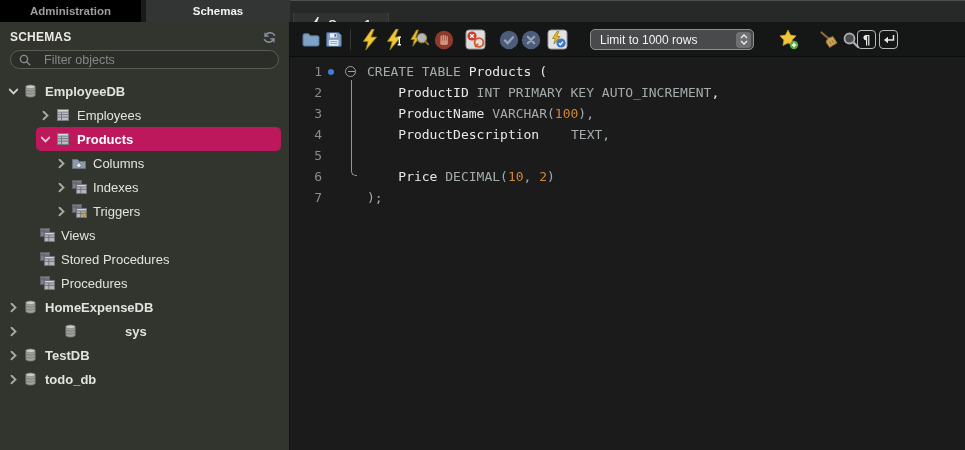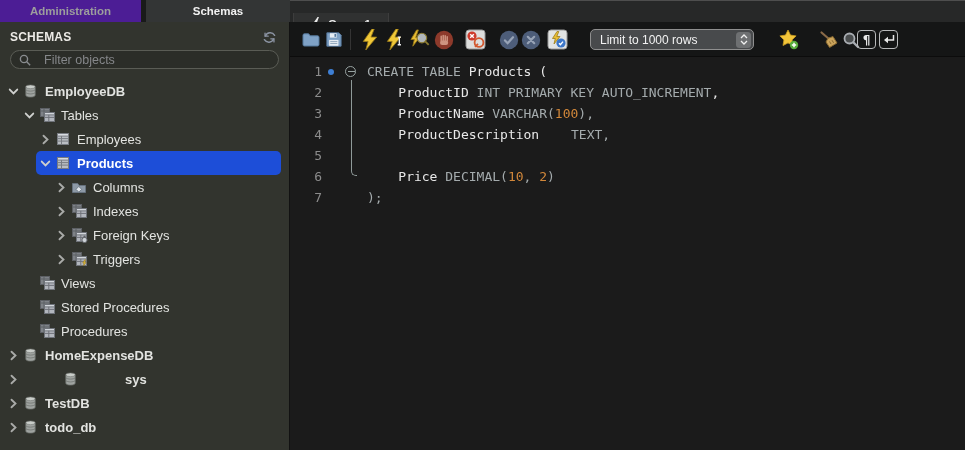--- a/index.html
+++ b/index.html
@@ -4,21 +4,21 @@
 <style>
   * { box-sizing: border-box; margin: 0; padding: 0; }
   html,body { width:965px; height:450px; overflow:hidden; background:#1b1b1b;
               font-family:"Liberation Sans", sans-serif; }
 
   
   .side-tabs { position:absolute; left:0; top:0; width:290px; height:22px;
                background:#1d1e1e; display:flex; }
   .side-tab { height:22px; display:flex; align-items:center; justify-content:center;
               font-size:11.5px; font-weight:bold; }
-  .side-tab.admin { width:141px; background:#4c1d95; color:#9c9d9d; }
+  .side-tab.admin { width:141px; background:#000000; color:#9c9d9d; }
   .tab-gap { width:5px; background:#191a1a; }
   .side-tab.schemas { flex:1; background:#333535; color:#f2f2f2; }
 
   .main-tabstrip { position:absolute; left:290px; top:0; width:675px; height:22px;
                    background:#272828; border-top:1px solid #4e4e4e; }
   .query-tab { position:absolute; left:3px; top:12px; width:96px; height:21px;
                background:#303131; border-left:1px solid #3d3d3d; border-right:1px solid #3d3d3d;
                display:flex; align-items:center; justify-content:center; gap:6px;
                color:#ececec; font-size:11.5px; font-weight:bold; }
 
@@ -31,21 +31,21 @@
   .filter-wrap { margin:6px 10px 0 10px; height:19px; background:#2b2d28;
                  border:1px solid #5a5c55; border-radius:10px;
                  display:flex; align-items:center; padding:0 8px; gap:13px; }
   .filter-wrap input { flex:1; background:transparent; border:none; outline:none;
                        font-size:12.5px; color:#d8d8d8; font-family:"Liberation Sans",sans-serif; }
   .filter-wrap input::placeholder { color:#85878a; }
 
   .tree { padding-top:10px; }
   .trow { height:24px; display:flex; align-items:center; margin-right:8px;
           border-radius:5px; padding-left:4px; }
-  .trow.selected { background:#1d4ed8; }
+  .trow.selected { background:#be185d; }
   .chev { width:15px; height:12px; display:flex; align-items:center; flex:none; }
   .ticon { width:17px; height:16px; margin-right:5px; flex:none; display:flex; align-items:center; }
   .tlabel { font-size:13px; color:#e2e3e0; white-space:nowrap; }
   .tlabel.bold { font-weight:bold; }
   .trow.selected .tlabel { color:#ffffff; font-weight:bold; }
 
   
   .toolbar { position:absolute; left:290px; top:22px; width:675px; height:35px;
              background:#151616; border-bottom:1px solid #0c0c0c; }
   .tbi { position:absolute; top:7px; width:21px; height:21px; display:flex;
@@ -132,116 +132,80 @@
         </span>
         <span class="ticon">
           <svg width="15" height="16" viewBox="0 0 16 16">
             <path d="M3 3.5v9c0 1.2 2.2 2 5 2s5-.8 5-2v-9z" fill="#9fa3a0"></path>
             <ellipse cx="8" cy="3.5" rx="5" ry="2" fill="#c9cdc9" stroke="#6e726e" stroke-width=".6"></ellipse>
             <path d="M3 6.8c1 .8 2.9 1.3 5 1.3s4-.5 5-1.3M3 9.8c1 .8 2.9 1.3 5 1.3s4-.5 5-1.3M3 3.5v9c0 1.2 2.2 2 5 2s5-.8 5-2v-9" stroke="#6e726e" fill="none" stroke-width=".8"></path>
           </svg>
         </span>
         <span class="tlabel bold">EmployeeDB</span>
       </div>
-      <div class="trow" style="margin-left: 20px;">
+      <div class="trow" style="margin-left: 36px;">
+        <span class="chev">
+          <svg width="11" height="11" viewBox="0 0 10 10">
+            <path d="M3.2 1.6 6.8 5 3.2 8.4" fill="none" stroke="#a9aaa8" stroke-width="1.7" stroke-linecap="round"></path>
+          </svg>
+        </span>
+        <span class="ticon">
+          <svg width="16" height="16" viewBox="0 0 16 16">
+            <rect x="2.5" y="2.5" width="11" height="11" fill="#b9bdc3" stroke="#787c82"></rect>
+            <rect x="2.5" y="2.5" width="11" height="2.6" fill="#d7dbe0" stroke="#787c82"></rect>
+            <path d="M2.5 7.6h11M2.5 10.1h11M6.5 5.1v8.4" stroke="#787c82"></path>
+          </svg>
+        </span>
+        <span class="tlabel">Employees</span>
+      </div>
+      <div class="trow selected" style="margin-left: 36px;">
         <span class="chev">
           <svg width="11" height="11" viewBox="0 0 10 10">
             <path d="M1.6 3.2 5 6.8 8.4 3.2" fill="none" stroke="#cfd0ce" stroke-width="1.7" stroke-linecap="round"></path>
+          </svg>
+        </span>
+        <span class="ticon">
+          <svg width="16" height="16" viewBox="0 0 16 16">
+            <rect x="2.5" y="2.5" width="11" height="11" fill="#b9bdc3" stroke="#787c82"></rect>
+            <rect x="2.5" y="2.5" width="11" height="2.6" fill="#d7dbe0" stroke="#787c82"></rect>
+            <path d="M2.5 7.6h11M2.5 10.1h11M6.5 5.1v8.4" stroke="#787c82"></path>
+          </svg>
+        </span>
+        <span class="tlabel">Products</span>
+      </div>
+      <div class="trow" style="margin-left: 52px;">
+        <span class="chev">
+          <svg width="11" height="11" viewBox="0 0 10 10">
+            <path d="M3.2 1.6 6.8 5 3.2 8.4" fill="none" stroke="#a9aaa8" stroke-width="1.7" stroke-linecap="round"></path>
+          </svg>
+        </span>
+        <span class="ticon">
+          <svg width="16" height="16" viewBox="0 0 16 16">
+            <path d="M1.5 4.5h5.2l1.5 2h6.3v7H1.5z" fill="#8d99a6" stroke="#67727e"></path>
+            <rect x="5.8" y="8.3" width="4" height="4" transform="rotate(45 7.8 10.3)" fill="#e2e7ec" stroke="#67727e" stroke-width=".8"></rect>
+          </svg>
+        </span>
+        <span class="tlabel">Columns</span>
+      </div>
+      <div class="trow" style="margin-left: 52px;">
+        <span class="chev">
+          <svg width="11" height="11" viewBox="0 0 10 10">
+            <path d="M3.2 1.6 6.8 5 3.2 8.4" fill="none" stroke="#a9aaa8" stroke-width="1.7" stroke-linecap="round"></path>
           </svg>
         </span>
         <span class="ticon">
           <svg width="17" height="16" viewBox="0 0 17 16">
             <rect x="1.5" y="1.5" width="9" height="8" fill="#7e8287" stroke="#5d6065"></rect>
             <path d="M1.5 4h9M5 1.5v8" stroke="#5d6065"></path>
             <rect x="5.5" y="5.5" width="10" height="9" fill="#b2b6bd" stroke="#6f737a"></rect>
             <rect x="5.5" y="5.5" width="10" height="2.4" fill="#d2d6db" stroke="#6f737a"></rect>
             <path d="M5.5 10.4h10M9.8 7.9v6.6" stroke="#6f737a"></path>
           </svg>
         </span>
-        <span class="tlabel">Tables</span>
-      </div>
-      <div class="trow" style="margin-left: 36px;">
-        <span class="chev">
-          <svg width="11" height="11" viewBox="0 0 10 10">
-            <path d="M3.2 1.6 6.8 5 3.2 8.4" fill="none" stroke="#a9aaa8" stroke-width="1.7" stroke-linecap="round"></path>
-          </svg>
-        </span>
-        <span class="ticon">
-          <svg width="16" height="16" viewBox="0 0 16 16">
-            <rect x="2.5" y="2.5" width="11" height="11" fill="#b9bdc3" stroke="#787c82"></rect>
-            <rect x="2.5" y="2.5" width="11" height="2.6" fill="#d7dbe0" stroke="#787c82"></rect>
-            <path d="M2.5 7.6h11M2.5 10.1h11M6.5 5.1v8.4" stroke="#787c82"></path>
-          </svg>
-        </span>
-        <span class="tlabel">Employees</span>
-      </div>
-      <div class="trow selected" style="margin-left: 36px;">
-        <span class="chev">
-          <svg width="11" height="11" viewBox="0 0 10 10">
-            <path d="M1.6 3.2 5 6.8 8.4 3.2" fill="none" stroke="#cfd0ce" stroke-width="1.7" stroke-linecap="round"></path>
-          </svg>
-        </span>
-        <span class="ticon">
-          <svg width="16" height="16" viewBox="0 0 16 16">
-            <rect x="2.5" y="2.5" width="11" height="11" fill="#b9bdc3" stroke="#787c82"></rect>
-            <rect x="2.5" y="2.5" width="11" height="2.6" fill="#d7dbe0" stroke="#787c82"></rect>
-            <path d="M2.5 7.6h11M2.5 10.1h11M6.5 5.1v8.4" stroke="#787c82"></path>
-          </svg>
-        </span>
-        <span class="tlabel">Products</span>
-      </div>
-      <div class="trow" style="margin-left: 52px;">
-        <span class="chev">
-          <svg width="11" height="11" viewBox="0 0 10 10">
-            <path d="M3.2 1.6 6.8 5 3.2 8.4" fill="none" stroke="#a9aaa8" stroke-width="1.7" stroke-linecap="round"></path>
-          </svg>
-        </span>
-        <span class="ticon">
-          <svg width="16" height="16" viewBox="0 0 16 16">
-            <path d="M1.5 4.5h5.2l1.5 2h6.3v7H1.5z" fill="#8d99a6" stroke="#67727e"></path>
-            <rect x="5.8" y="8.3" width="4" height="4" transform="rotate(45 7.8 10.3)" fill="#e2e7ec" stroke="#67727e" stroke-width=".8"></rect>
-          </svg>
-        </span>
-        <span class="tlabel">Columns</span>
-      </div>
-      <div class="trow" style="margin-left: 52px;">
-        <span class="chev">
-          <svg width="11" height="11" viewBox="0 0 10 10">
-            <path d="M3.2 1.6 6.8 5 3.2 8.4" fill="none" stroke="#a9aaa8" stroke-width="1.7" stroke-linecap="round"></path>
-          </svg>
-        </span>
-        <span class="ticon">
-          <svg width="17" height="16" viewBox="0 0 17 16">
-            <rect x="1.5" y="1.5" width="9" height="8" fill="#7e8287" stroke="#5d6065"></rect>
-            <path d="M1.5 4h9M5 1.5v8" stroke="#5d6065"></path>
-            <rect x="5.5" y="5.5" width="10" height="9" fill="#b2b6bd" stroke="#6f737a"></rect>
-            <rect x="5.5" y="5.5" width="10" height="2.4" fill="#d2d6db" stroke="#6f737a"></rect>
-            <path d="M5.5 10.4h10M9.8 7.9v6.6" stroke="#6f737a"></path>
-          </svg>
-        </span>
         <span class="tlabel">Indexes</span>
-      </div>
-      <div class="trow" style="margin-left: 52px;">
-        <span class="chev">
-          <svg width="11" height="11" viewBox="0 0 10 10">
-            <path d="M3.2 1.6 6.8 5 3.2 8.4" fill="none" stroke="#a9aaa8" stroke-width="1.7" stroke-linecap="round"></path>
-          </svg>
-        </span>
-        <span class="ticon">
-          <svg width="17" height="16" viewBox="0 0 17 16">
-            <rect x="1.5" y="1.5" width="9" height="8" fill="#7e8287" stroke="#5d6065"></rect>
-            <path d="M1.5 4h9M5 1.5v8" stroke="#5d6065"></path>
-            <rect x="5.5" y="5.5" width="10" height="9" fill="#b2b6bd" stroke="#6f737a"></rect>
-            <rect x="5.5" y="5.5" width="10" height="2.4" fill="#d2d6db" stroke="#6f737a"></rect>
-            <path d="M5.5 10.4h10M9.8 7.9v6.6" stroke="#6f737a"></path>
-            <circle cx="13.5" cy="13" r="2.6" fill="#cdd2d8" stroke="#5d6065"></circle>
-            <path d="M13.5 10.5V8.8M12.4 9.4h2.2" stroke="#5d6065"></path>
-          </svg>
-        </span>
-        <span class="tlabel">Foreign Keys</span>
       </div>
       <div class="trow" style="margin-left: 52px;">
         <span class="chev">
           <svg width="11" height="11" viewBox="0 0 10 10">
             <path d="M3.2 1.6 6.8 5 3.2 8.4" fill="none" stroke="#a9aaa8" stroke-width="1.7" stroke-linecap="round"></path>
           </svg>
         </span>
         <span class="ticon">
           <svg width="17" height="16" viewBox="0 0 17 16">
             <rect x="1.5" y="1.5" width="9" height="8" fill="#7e8287" stroke="#5d6065"></rect>

